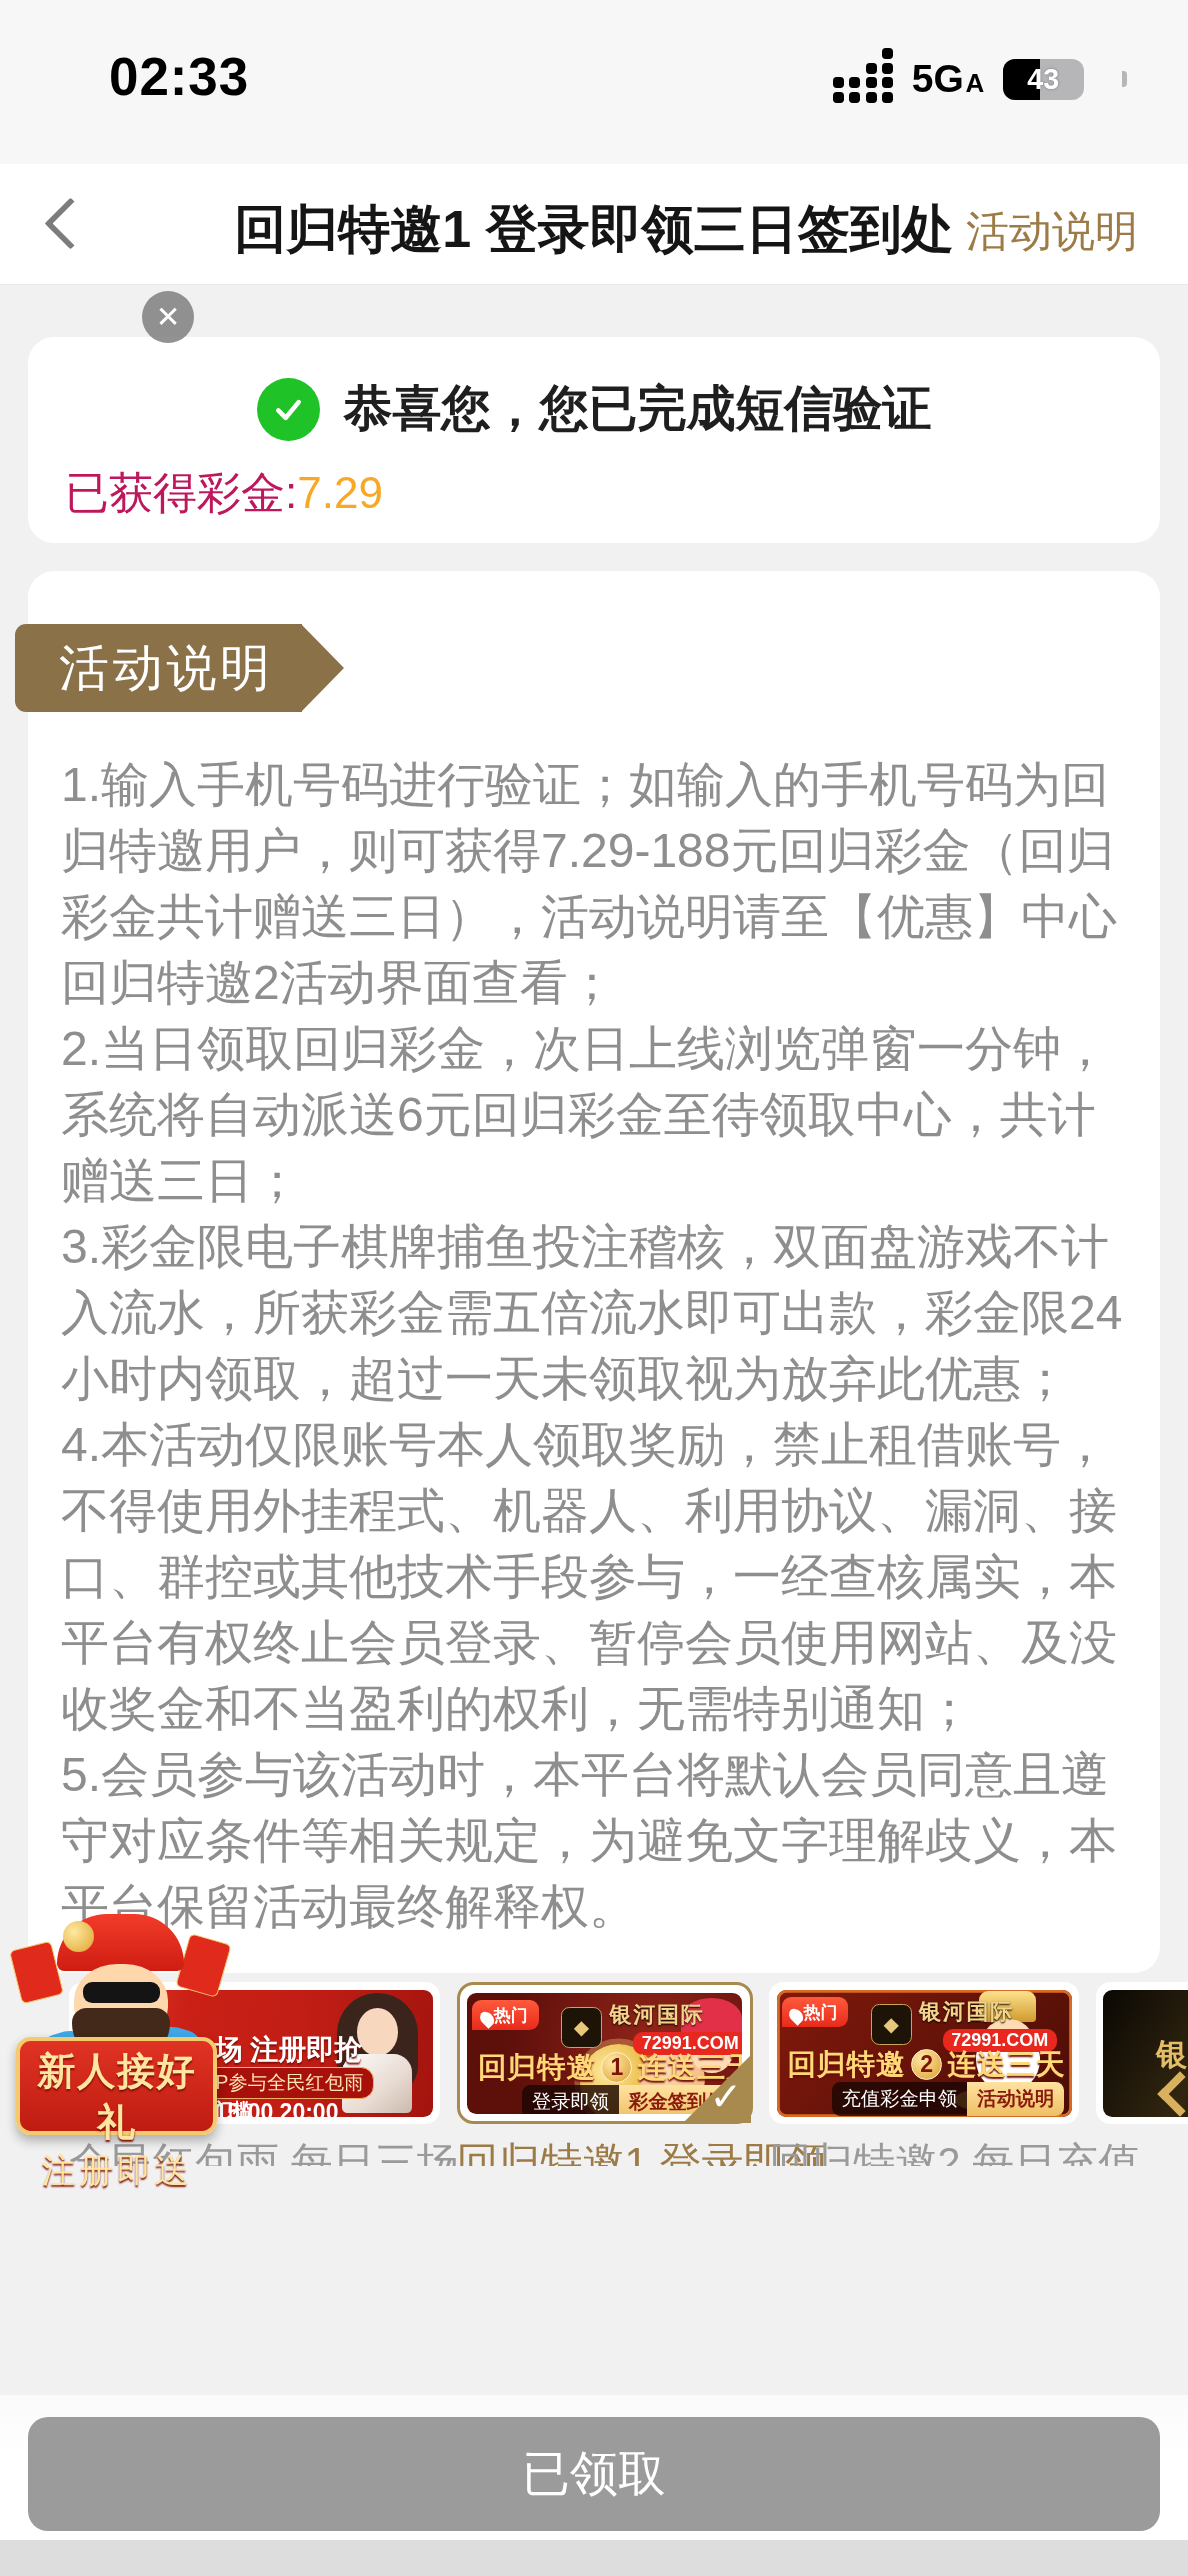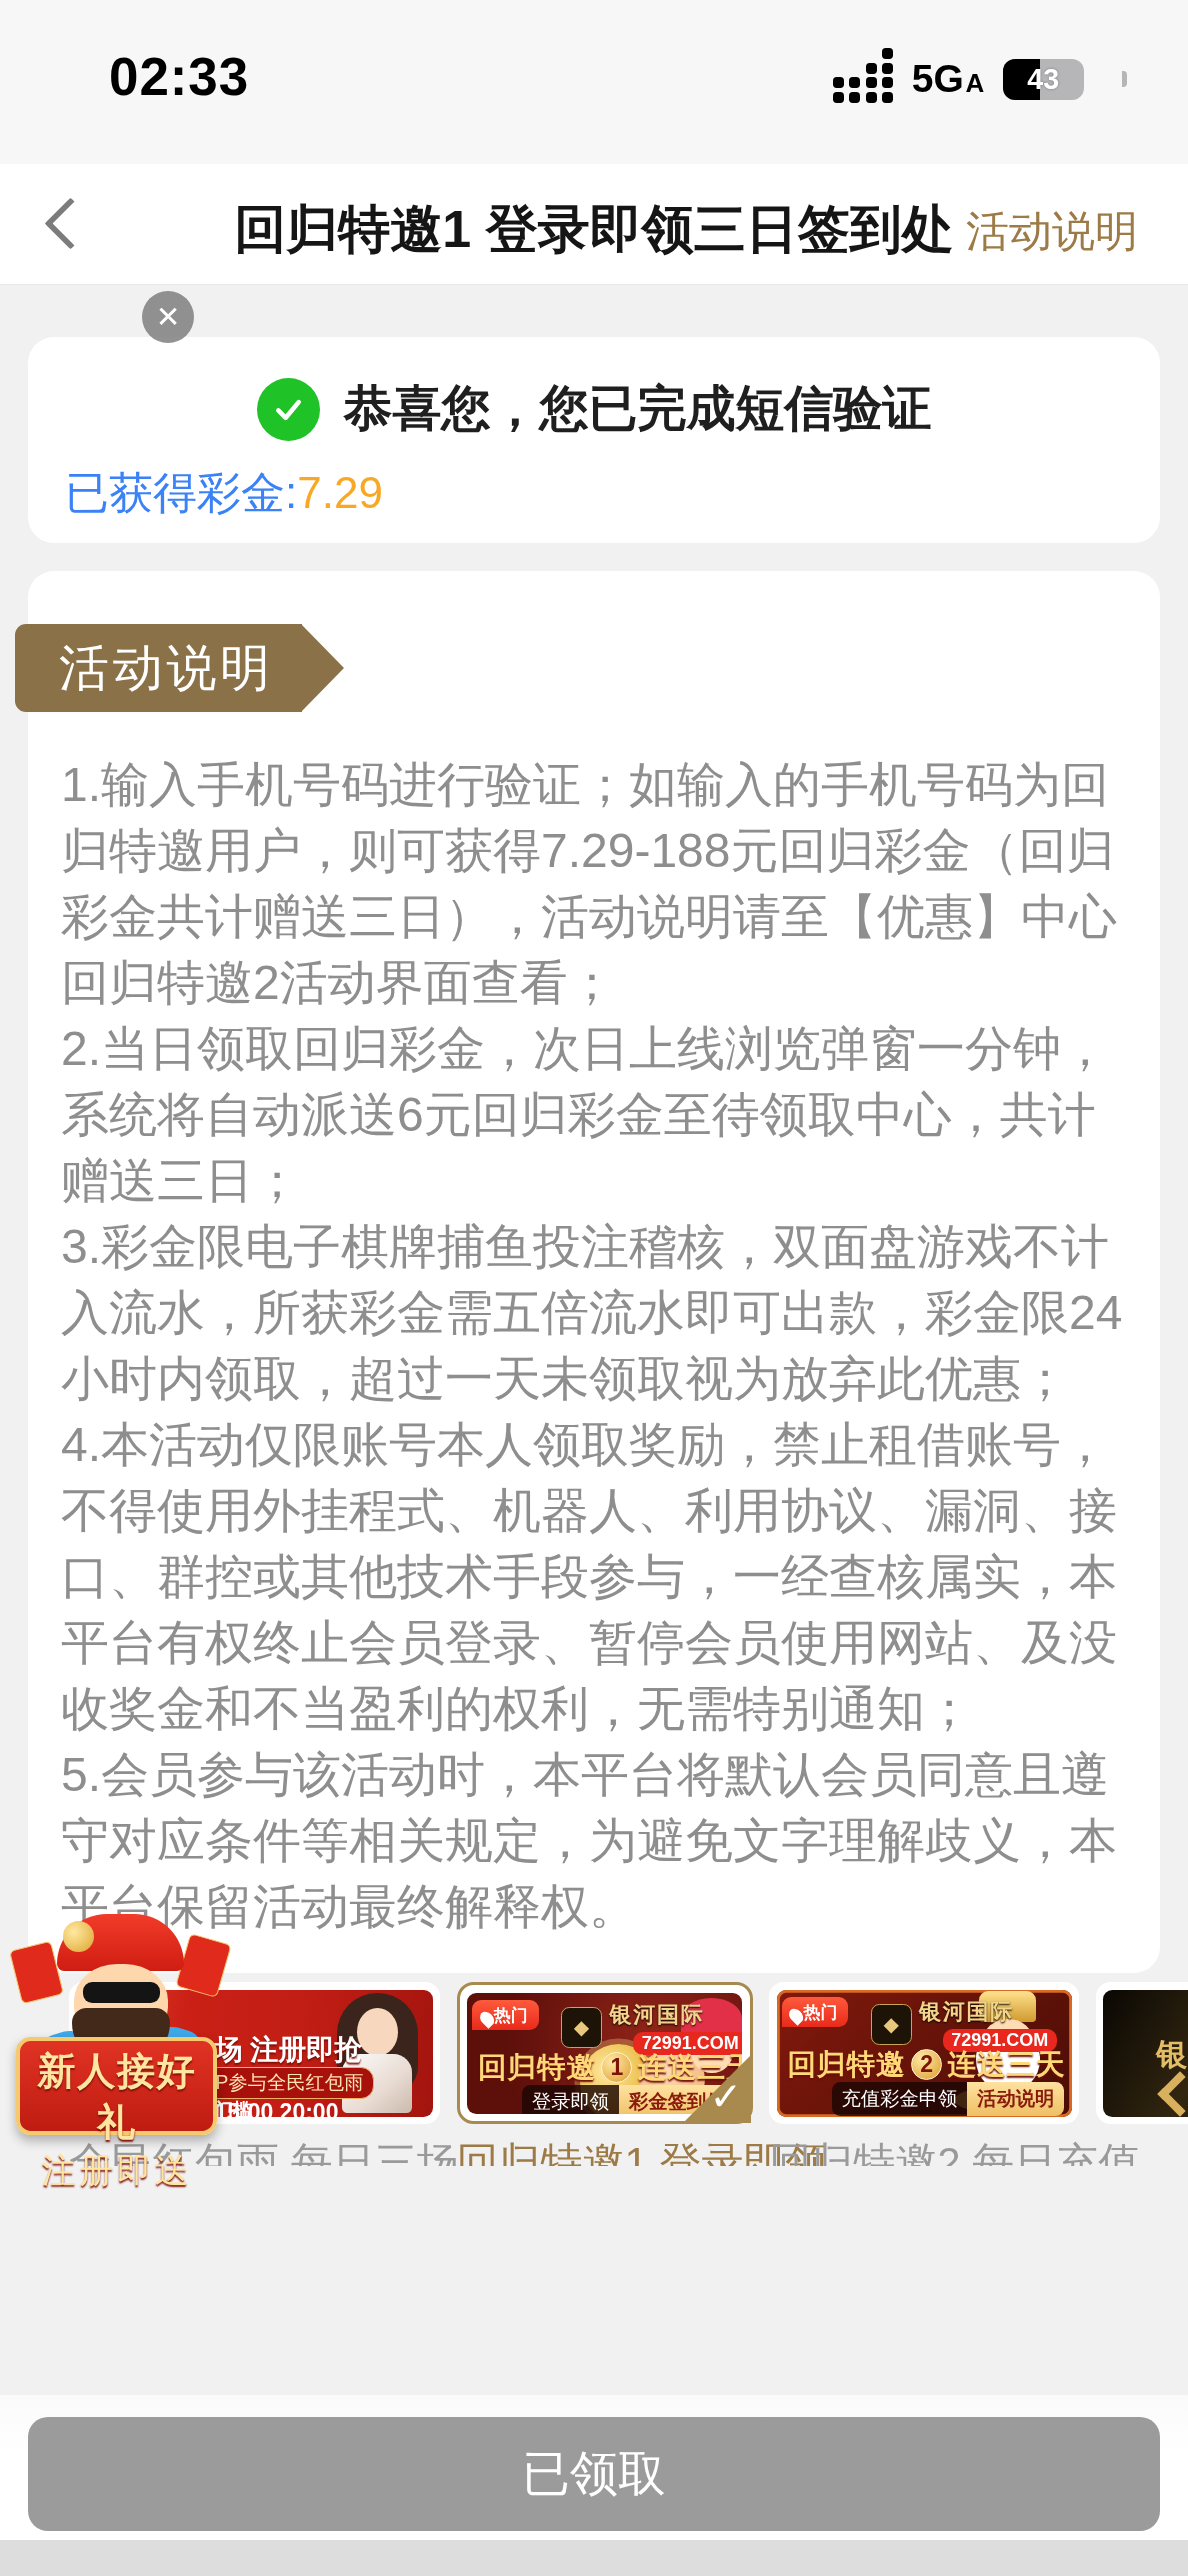--- a/index.html
+++ b/index.html
@@ -27,21 +27,21 @@
             border-bottom:6.4px solid #7c7c7c;transform:rotate(45deg);border-radius:2.8px;}
   .nav-title{position:absolute;left:0;right:0;top:31px;text-align:center;font-size:52px;font-weight:bold;color:#151515;white-space:nowrap;}
   .nav-action{position:absolute;right:50px;top:39px;font-size:43px;color:#9d7b47;}
   
   .content{position:absolute;top:285px;left:0;right:0;bottom:0;background:#f1f1f2;}
   .success-card{margin:52px 28px 0;height:206px;background:#fff;border-radius:26px;padding:0 37px;box-sizing:border-box;}
   .success-row{display:flex;align-items:center;justify-content:center;gap:24px;padding-top:39px;}
   .check-circle{width:63px;height:63px;border-radius:50%;background:#1fc227;flex:none;display:flex;align-items:center;justify-content:center;}
   .success-msg{font-size:49px;font-weight:bold;color:#1f1f1f;}
   .bonus-row{margin-top:22px;font-size:44px;}
-  .bonus-label{color:#3b82f6;}
+  .bonus-label{color:#be185d;}
   .bonus-value{color:#f9a825;}
   
   .rules-card{position:relative;margin:28px 28px 0;background:#fff;border-radius:26px;
               padding:181px 33px 33px;box-sizing:border-box;}
   .ribbon{position:absolute;left:-13px;top:53px;height:88px;display:flex;align-items:center;
           background:#8a7148;color:#fff;font-size:50px;letter-spacing:3.7px;
           padding:0 28px 0 44px;border-radius:11px 0 0 11px;}
   .ribbon::after{content:'';position:absolute;right:-42px;top:0;width:0;height:0;
           border-top:44px solid transparent;border-bottom:44px solid transparent;border-left:43px solid #8a7148;}
   .rules-text p{margin:0;font-size:48px;line-height:66px;color:#8e8e8e;}

